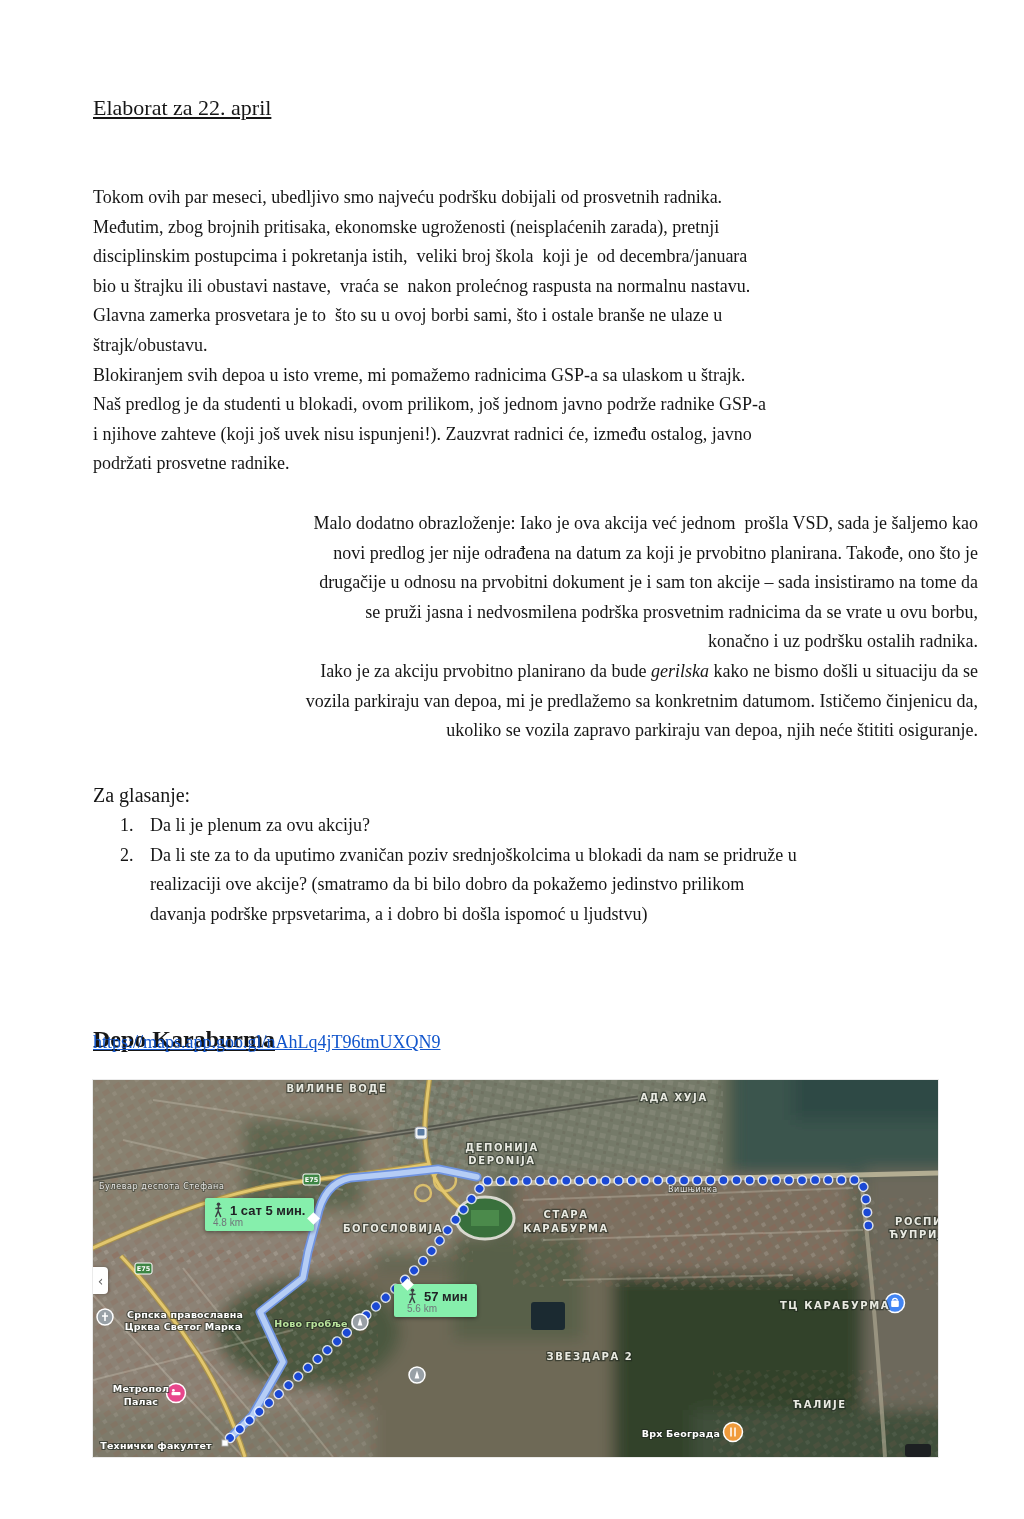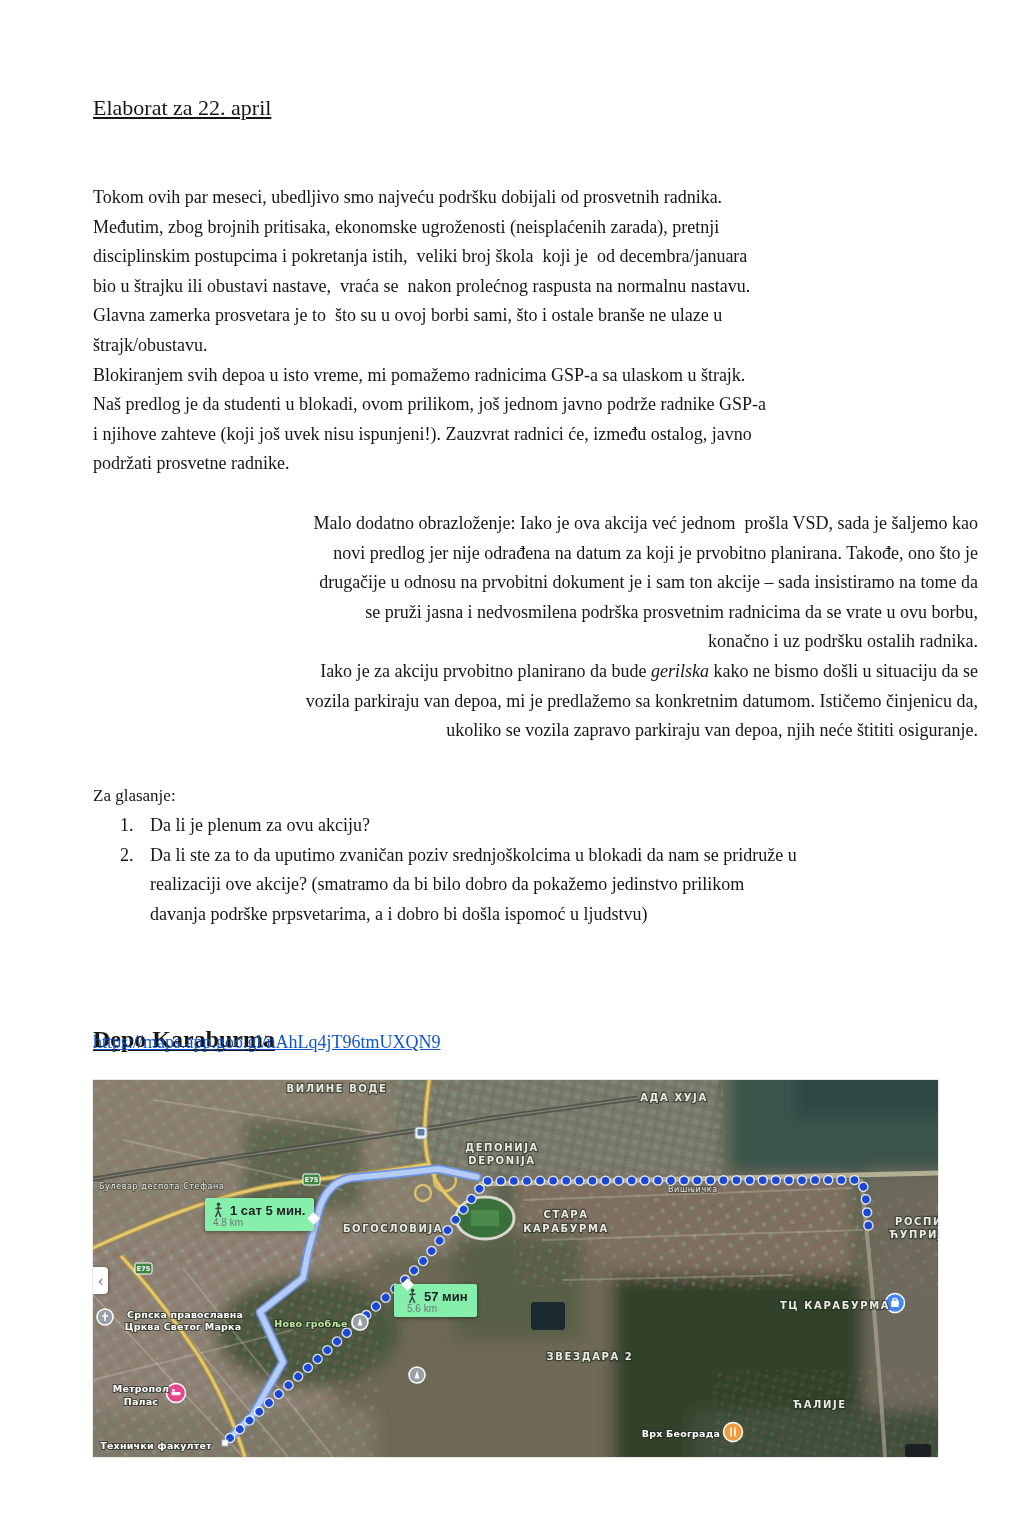--- a/index.html
+++ b/index.html
@@ -8,21 +8,21 @@
     font-family:"Liberation Serif", serif; color:#161616; overflow:hidden;
   }
   .abs { position:absolute; }
 
   .doc-title { left:93px; top:95px; font-size:22px; text-decoration:underline; }
   .para { left:93px; width:885px; font-size:18px; line-height:29.6px; white-space:pre-wrap; }
   #p1 { top:183px; }
   #p2 { top:509px;text-align:right; }
   .ital { font-style:italic; }
 
-  #vote-intro { left:93px; top:781px; font-size:17px; line-height:29.6px; }
+  #vote-intro { left:93px; top:781px; font-size:20px; line-height:29.6px; }
   #vote-list { left:93px; top:811px; }
   .vote-item { display:flex; font-size:18px; line-height:29.6px; }
   .vote-num { width:30px; margin-left:27px; flex:0 0 auto; }
   .vote-text { white-space:pre-wrap; width:800px; }
 
   .doc-h2 { left:93px; top:992px; font-size:24px; font-weight:bold; text-decoration:underline;margin-top:34px; }
   .doc-link { left:93px; top:1032px; font-size:18px; color:#1155cc; text-decoration:underline; cursor:pointer; }
 
   
   .map-wrap {

